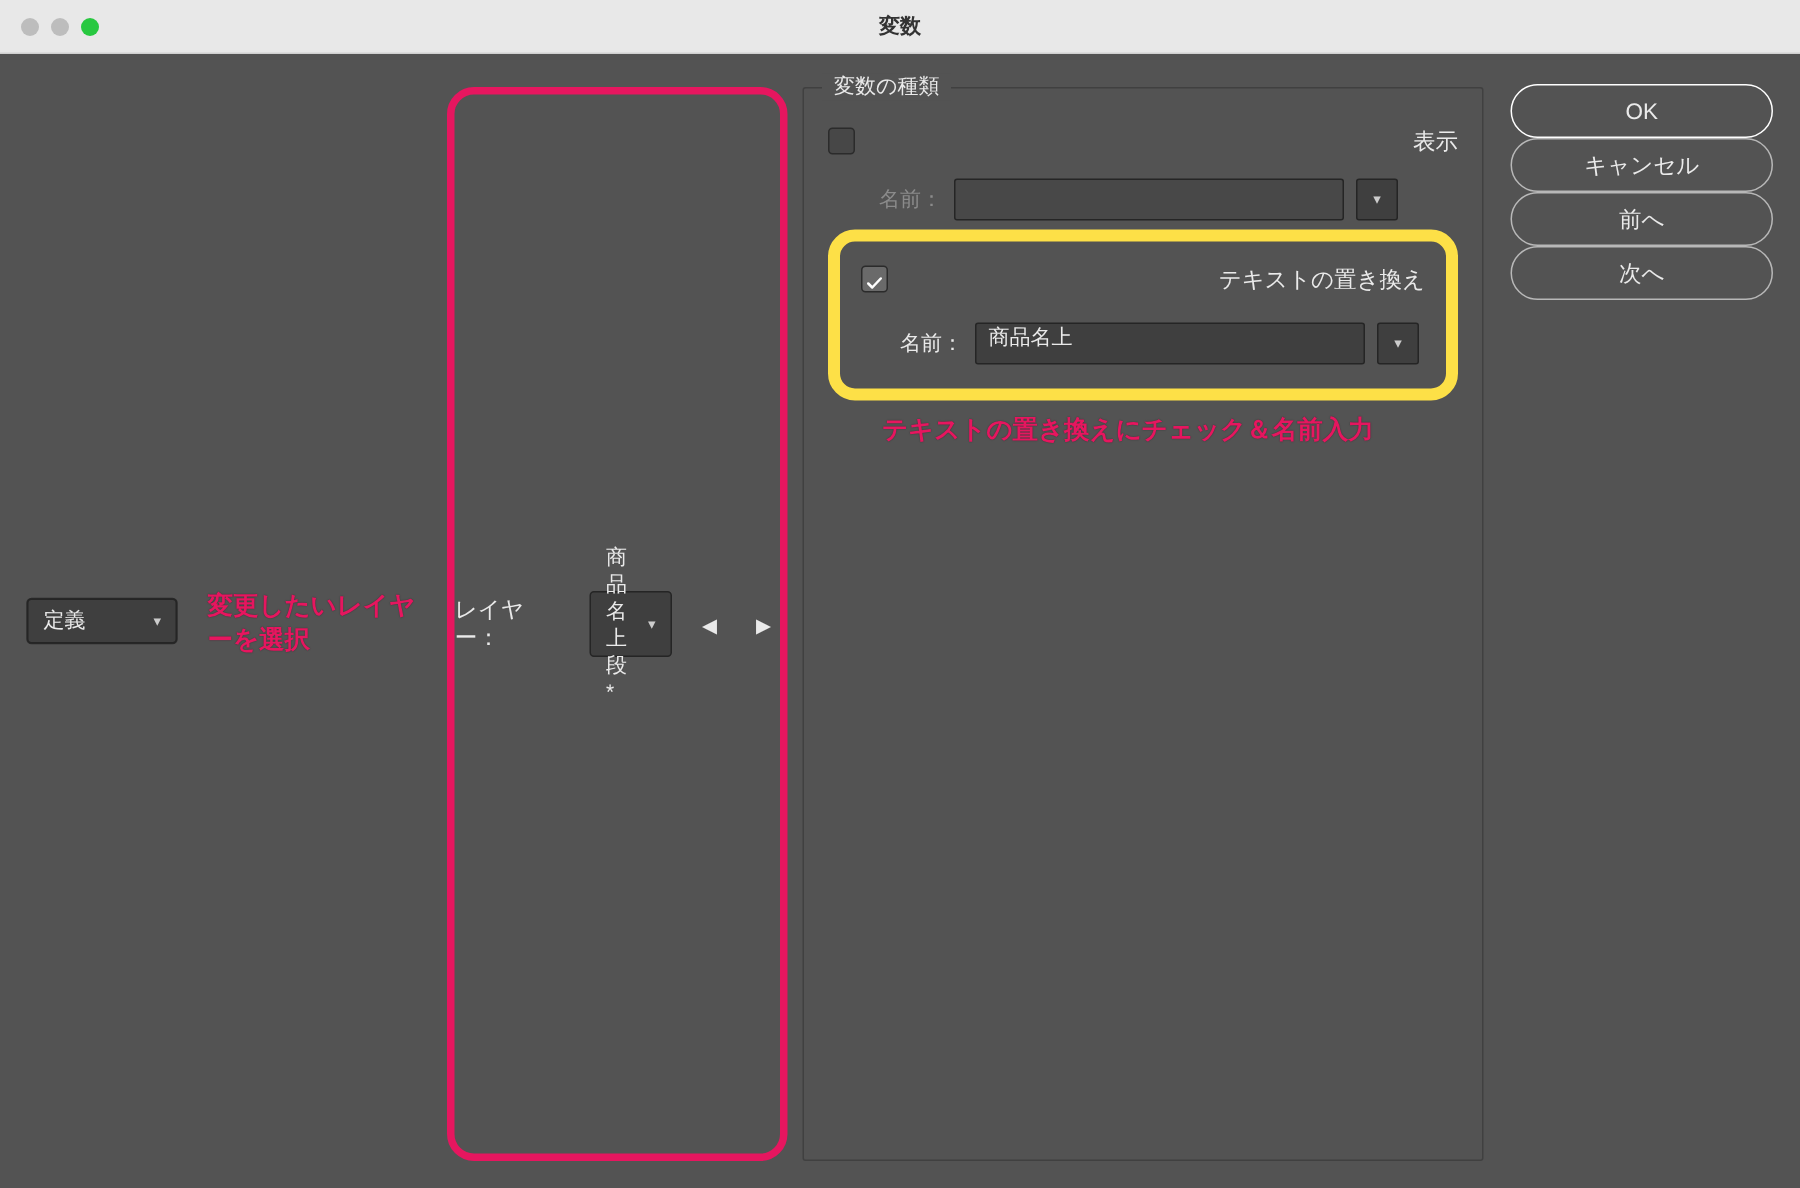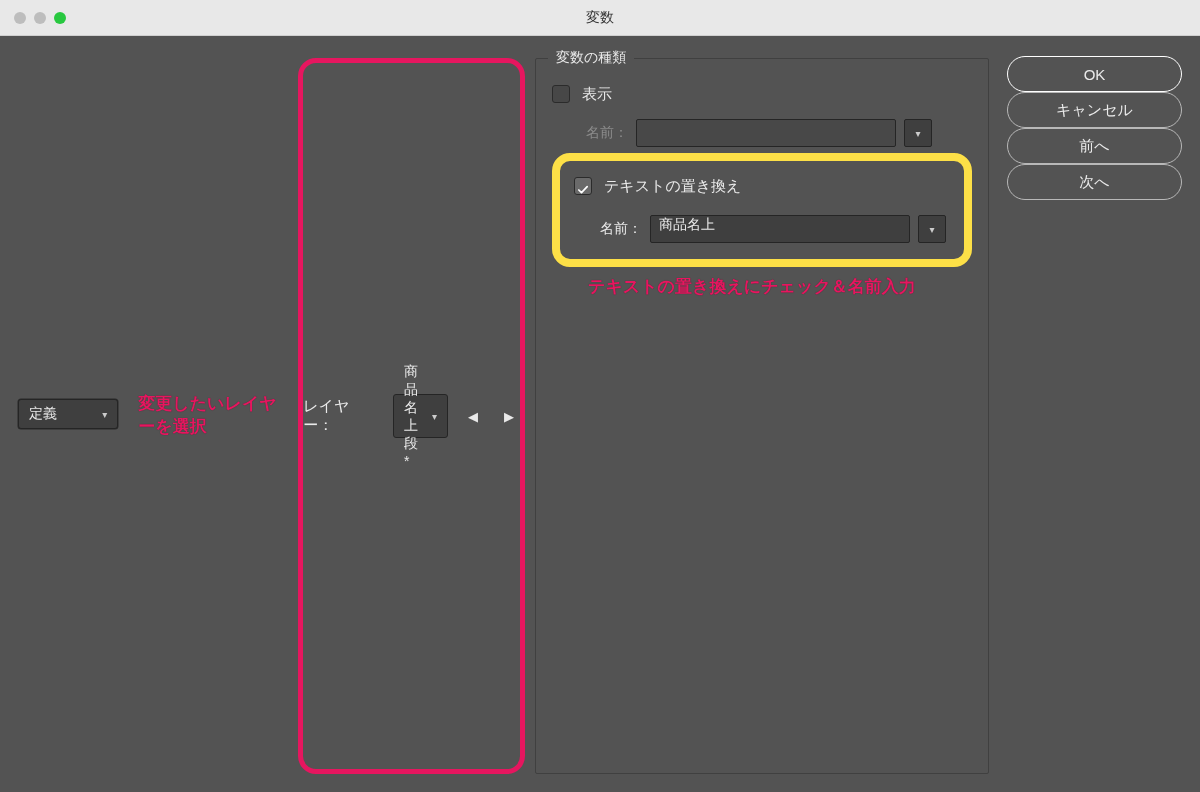--- a/index.html
+++ b/index.html
@@ -3,42 +3,42 @@
   <meta charset="utf-8">
   <style>
     * { box-sizing: border-box; margin: 0; padding: 0; font-family: -apple-system, "Hiragino Sans", sans-serif; }
     body { width: 1200px; height: 792px; background: #535353; overflow: hidden; }
     .titlebar { height: 36px; background: #e8e8e8; border-bottom: 1px solid #d0d0d0; display: flex; align-items: center; position: relative; }
     .traffic { display: flex; gap: 8px; margin-left: 14px; }
     .dot { width: 12px; height: 12px; border-radius: 50%; }
     .dot.close { background: #bdbdbd; }
     .dot.min { background: #bdbdbd; }
     .dot.max { background: #28c840; }
-    .title { position: absolute; left: 50%; transform: translateX(-50%); font-size: 14px; color: #333; font-weight: 400; }
+    .title { position: absolute; left: 50%; transform: translateX(-50%); font-size: 14px; color: #333; font-weight: 700; }
     .content { display: flex; height: calc(100% - 36px); padding: 18px; gap: 18px; }
     .main { flex: 1; display: flex; flex-direction: row; gap: 10px; }
     .side { width: 175px; display: flex; flex-direction: column; gap: 0; padding-top: 2px; }
 
     .row { display: flex; align-items: center; gap: 10px; }
     .definition-select { width: 130px; height: 30px; background: #3f3f3f; border: 1px solid #252525; border-radius: 3px; color: #eaeaea; font-size: 14px; display: flex; align-items: center; justify-content: space-between; padding: 0 10px; box-shadow: 0 0 0 0.5px #2b2b2b; }
     .chev { font-size: 10px; color: #ccc; }
 
     .annotation { color: #e6165f; font-weight: 700; font-size: 17px; text-shadow: 0 0 1px rgba(0,0,0,.4); }
     .annot1 { margin-left: 10px; margin-top: 2px; }
     .annot2 { margin-left: 36px; margin-top: 8px; }
 
     .highlight-box { border: 5px solid #e6165f; border-radius: 18px; padding: 12px 0; display: flex; align-items: center; gap: 14px; margin-top: 4px; justify-content: space-between; }
     .label-text { color: #eaeaea; font-size: 15px; }
     .layer-select { flex: 1; max-width: 430px; height: 44px; background: #3f3f3f; border: 1px solid #252525; border-radius: 3px; color: #eaeaea; font-size: 14px; display: flex; align-items: center; justify-content: space-between; padding: 0 10px; gap: 14px; }
     .nav-arrow { width: 22px; height: 22px; display: flex; align-items: center; justify-content: center; color: #eaeaea; font-size: 13px; }
 
     .fieldset { border: 1px solid #404040; border-radius: 2px; margin-top: 4px; position: relative; padding: 20px 16px 16px; }
     .fieldset-legend { position: absolute; top: -10px; left: 12px; background: #535353; padding: 0 8px; color: #eaeaea; font-size: 14px; }
 
-    .check-row { display: flex; align-items: center; gap: 12px; height: 30px; }
+    .check-row { display: flex; align-items: center; gap: 12px; height: 30px; justify-content: space-between; }
     .checkbox { width: 18px; height: 18px; border: 1.5px solid #2b2b2b; border-radius: 3px; background: #474747; display: flex; align-items: center; justify-content: center; }
     .checkbox.checked { background: #6a6a6a; }
     .checkmark { width: 10px; height: 10px; }
     .checkmark svg { width: 100%; height: 100%; }
 
     .name-row { display: flex; align-items: center; gap: 8px; margin: 10px 0 6px 34px; }
     .name-label { color: #eaeaea; font-size: 14px; }
     .name-label.disabled { color: #8b8b8b; }
     .name-input { width: 260px; height: 28px; background: #3f3f3f; border: 1px solid #252525; border-radius: 2px; color: #eaeaea; font-size: 14px; padding: 0 8px; }
     .name-input.disabled { background: #484848; color: #888; }

